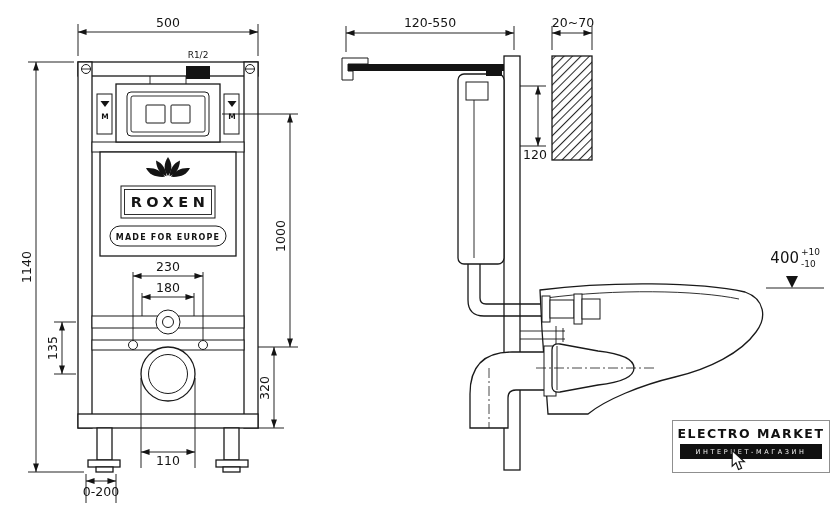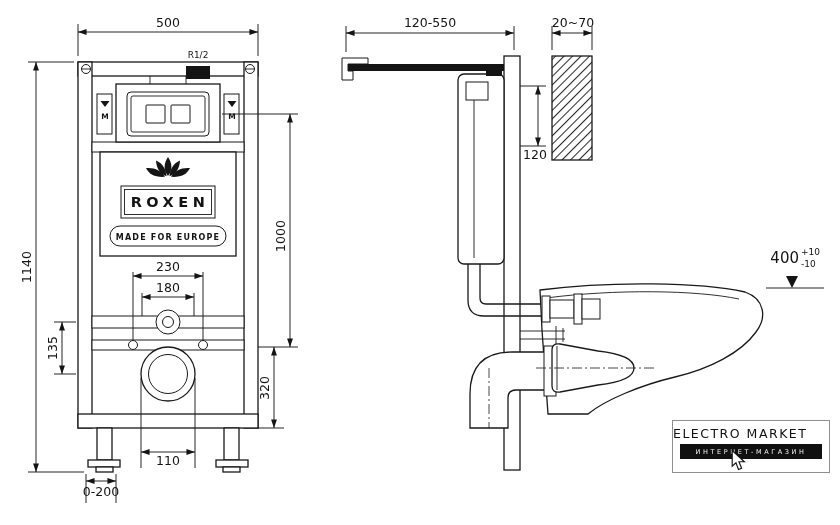--- a/index.html
+++ b/index.html
@@ -27,21 +27,21 @@
   .t-tol  { font-size:9px; }
   .t-brand  { font-size:14.5px; font-weight:bold; letter-spacing:4.5px; }
   .t-slogan { font-size:8px;   font-weight:bold; letter-spacing:1.2px; }
 
   
   .vendor {
     position:absolute; left:672px; top:420px; width:158px; height:53px;
     border:1px solid #8f8f8f; background:#ffffff; box-sizing:border-box;
   }
   .vendor-name {
-    font-size:12.5px; font-weight:normal; letter-spacing:1.5px;
+    text-align:center; font-size:12.5px; font-weight:bold; letter-spacing:1.5px;
     color:#111; padding-top:5px; white-space:nowrap;
   }
   .vendor-bar {
     margin:3px 7px 0 7px; height:15px; background:#101010;
     display:flex; align-items:center; justify-content:center;
   }
   .vendor-bar span { color:#f2f2f2; font-size:6.5px; letter-spacing:2.6px; white-space:nowrap; }
   .cursor { position:absolute; left:58px; top:29px; }
 </style>
 </head>

